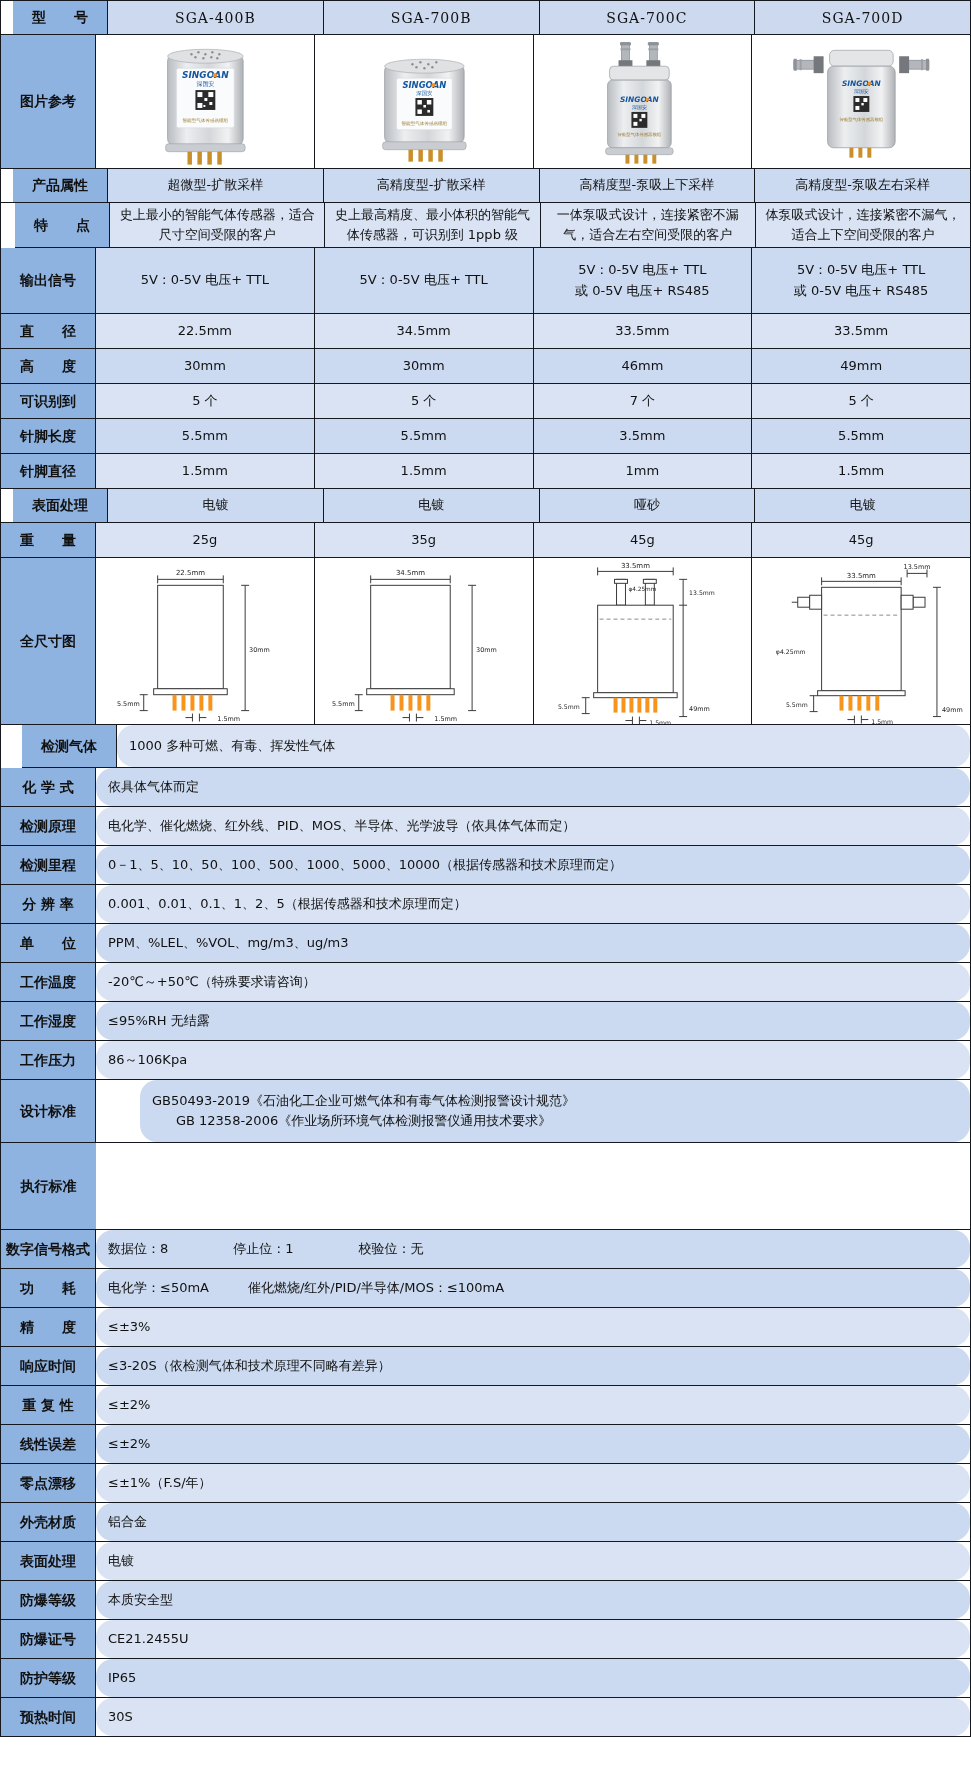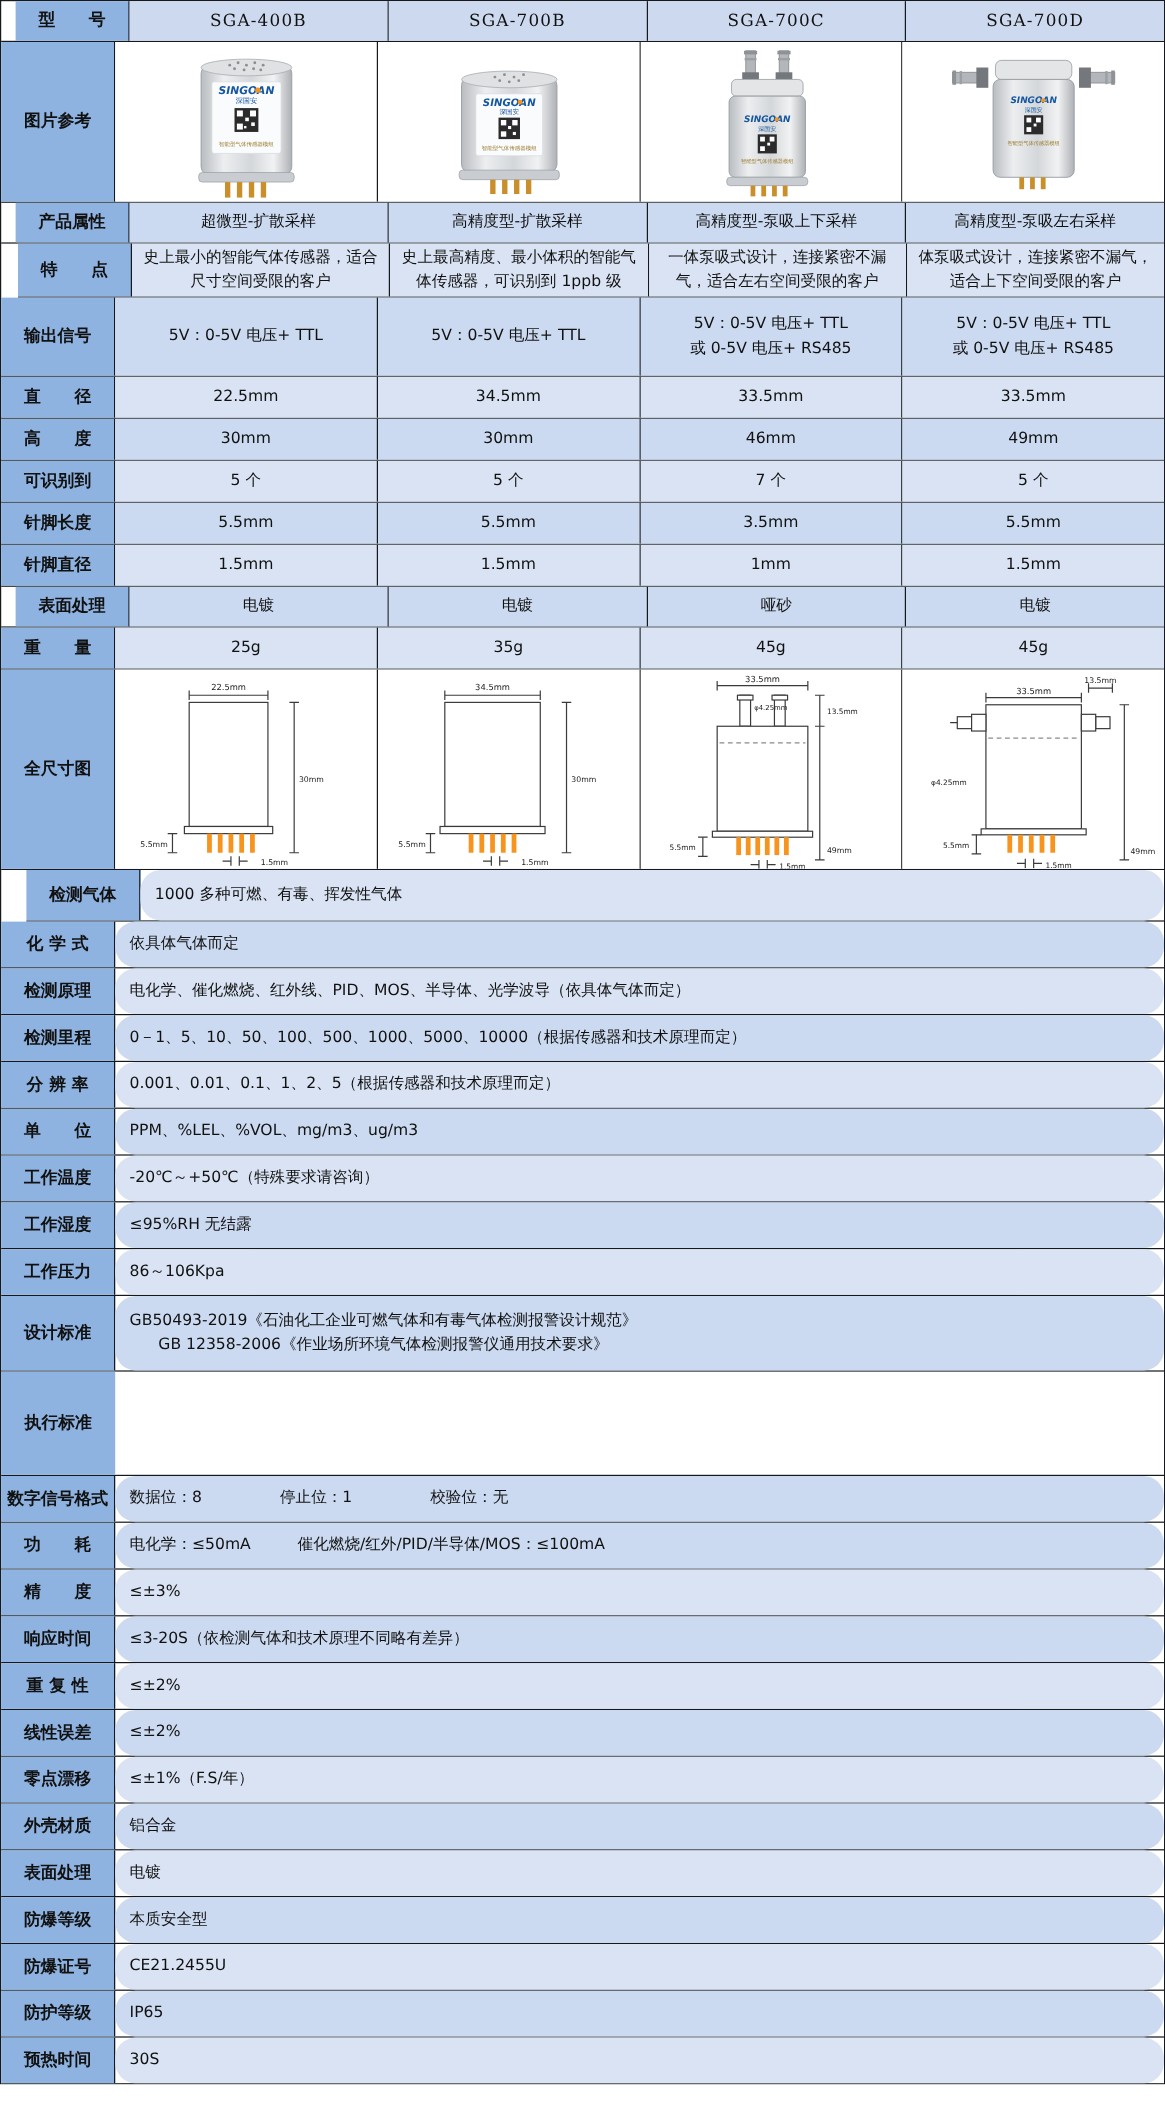--- a/index.html
+++ b/index.html
@@ -11,21 +11,21 @@
   .lbl{width:95px;flex:0 0 95px;background:#8fb3e0;font-weight:bold;font-size:14px;line-height:1.3;white-space:pre-wrap;}
   .v4{flex:1 1 0;}
   .fv{flex:1 1 0;justify-content:flex-start;text-align:center;padding:3px 6px 3px 12px;font-size:13px;white-space:pre-wrap;line-height:1.55;border-radius:17px;}
   .val{font-size:13px;padding:2px 8px;white-space:pre-wrap;line-height:1.55;}
   .hd{font-family:"DejaVu Serif","Liberation Serif",serif;font-weight:normal;font-size:14px;letter-spacing:1px;}
   .light{background:#d9e3f3;}
   .dark{background:#cbdaf0;}
   .hbg{background:#ccd9ef;}
   .white{background:#ffffff;}
   .h33{height:33px;padding-left:12px;}.h34{height:34px;}.h38{height:38px;}.h42{height:42px;margin-left:21px;}.h44{height:44px;margin-left:14px;}
-  .h62{height:62px;}.h65{height:65px;}.h86{height:86px;}.h133{height:133px;}.h166{height:166px;}
+  .h62{height:62px;gap:44px;}.h65{height:65px;}.h86{height:86px;}.h133{height:133px;}.h166{height:166px;}
   svg{display:block;}
   svg text{font-family:"DejaVu Sans","Liberation Sans",sans-serif;}
 </style>
 </head>
 <body>
 
 <div class="tbl">
 
   <div class="row h33">
     <div class="cell lbl">型　　号</div>

